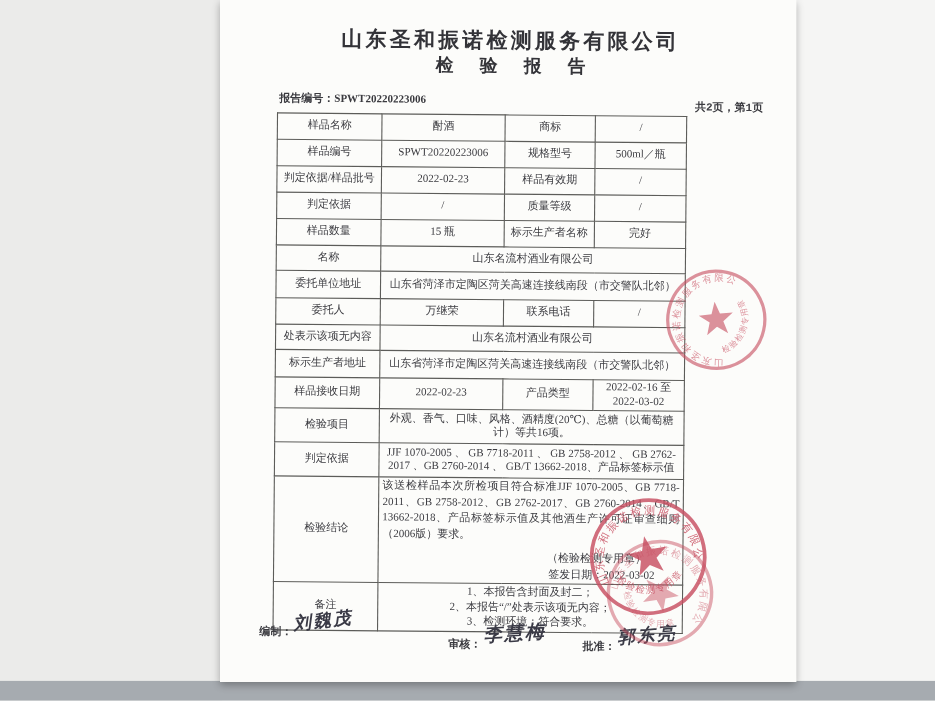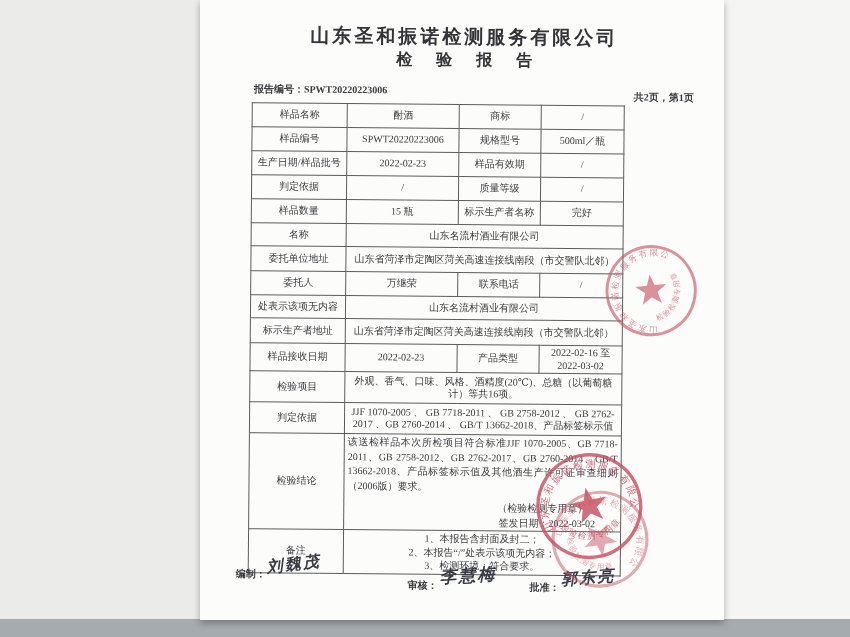--- a/index.html
+++ b/index.html
@@ -20,21 +20,21 @@
   .paper-inner{position:absolute;left:0;top:0;width:100%;height:100%;transform:rotate(.5deg);}
   .company-title{
     position:absolute;left:0;top:24px;width:100%;text-align:center;
     font-size:19px;font-weight:bold;letter-spacing:3px;color:#333338;
   }
   .report-title{
     position:absolute;left:0;top:50px;width:100%;text-align:center;
     font-size:16px;font-weight:bold;letter-spacing:10px;text-indent:10px;color:#333338;
   }
   .report-no{position:absolute;left:52px;top:84px;font-size:10px;font-weight:bold;}
-  .page-info{position:absolute;right:32px;top:89px;font-size:10px;font-weight:bold;}
+  .page-info{position:absolute;right:32px;top:89px;font-size:10px;font-weight:bold;font-family:Liberation Mono, monospace;}
   table.report{
     position:absolute;left:50px;top:104px;width:372px;
     border-collapse:collapse;table-layout:fixed;
     font-size:10px;color:#3b3b40;
   }
   table.report td{
     border:1px solid #5c5c59;text-align:center;vertical-align:middle;
     padding:1px 3px;line-height:1.25;overflow:hidden;
   }
   td.lbl{font-weight:normal;}
@@ -92,21 +92,21 @@
       <td class="lbl">商标</td>
       <td>/</td>
     </tr>
     <tr style="height:24px">
       <td class="lbl">样品编号</td>
       <td>SPWT20220223006</td>
       <td class="lbl">规格型号</td>
       <td>500ml／瓶</td>
     </tr>
     <tr style="height:24px">
-      <td class="lbl">生产日期/样品批号</td>
+      <td class="lbl">判定依据/样品批号</td>
       <td>2022-02-23</td>
       <td class="lbl">样品有效期</td>
       <td>/</td>
     </tr>
     <tr style="height:24px">
       <td class="lbl">判定依据</td>
       <td>/</td>
       <td class="lbl">质量等级</td>
       <td>/</td>
     </tr>

